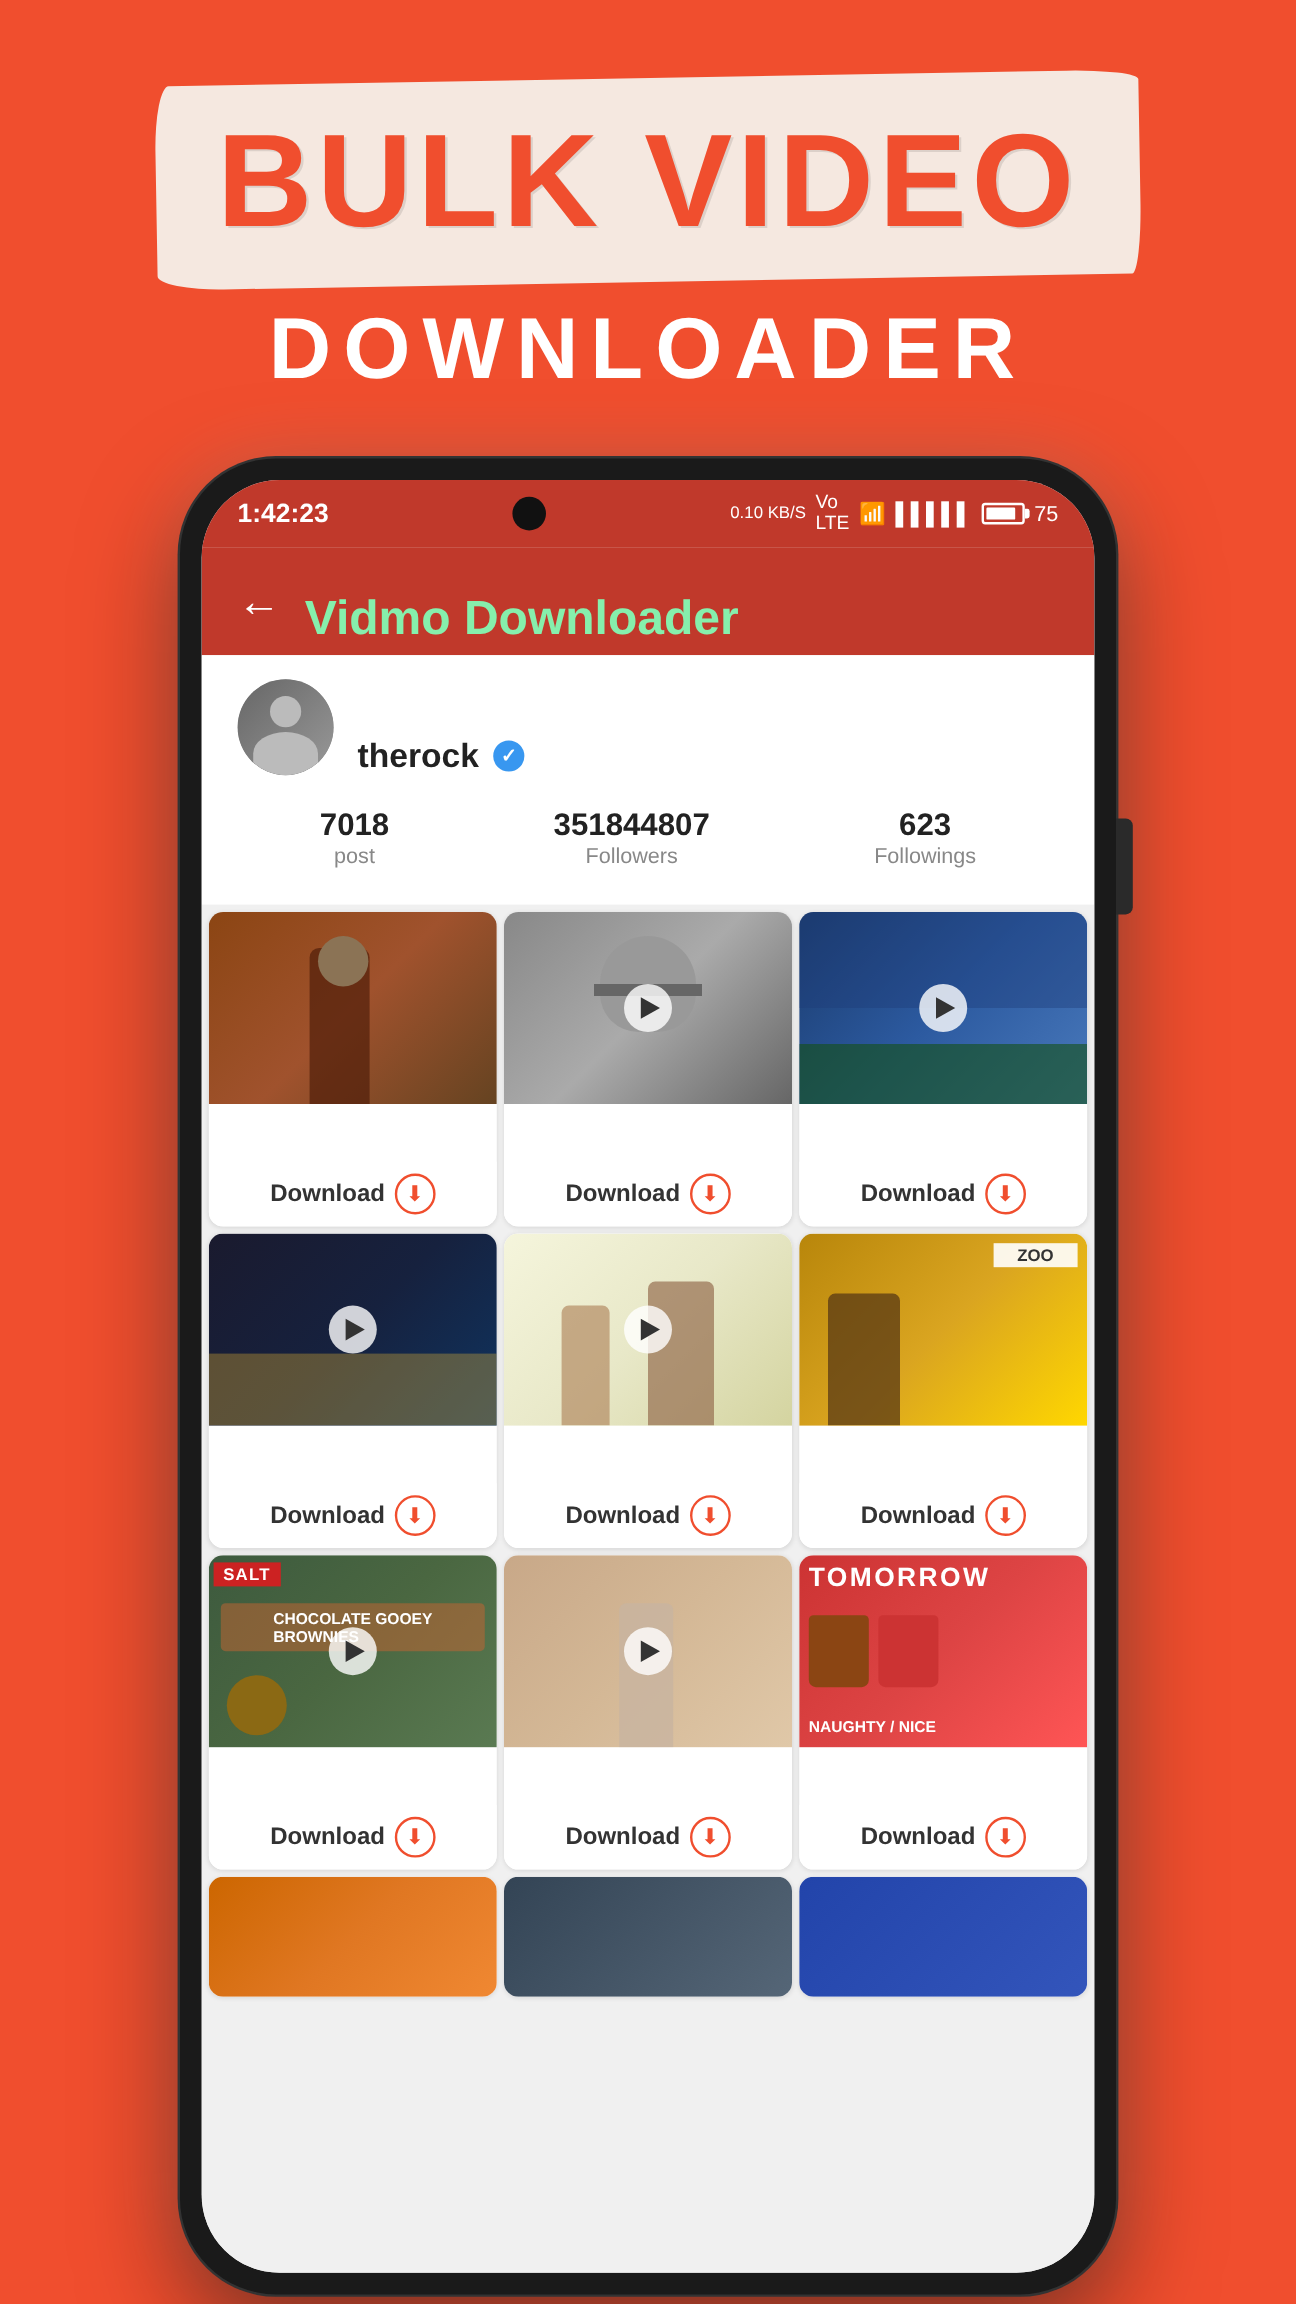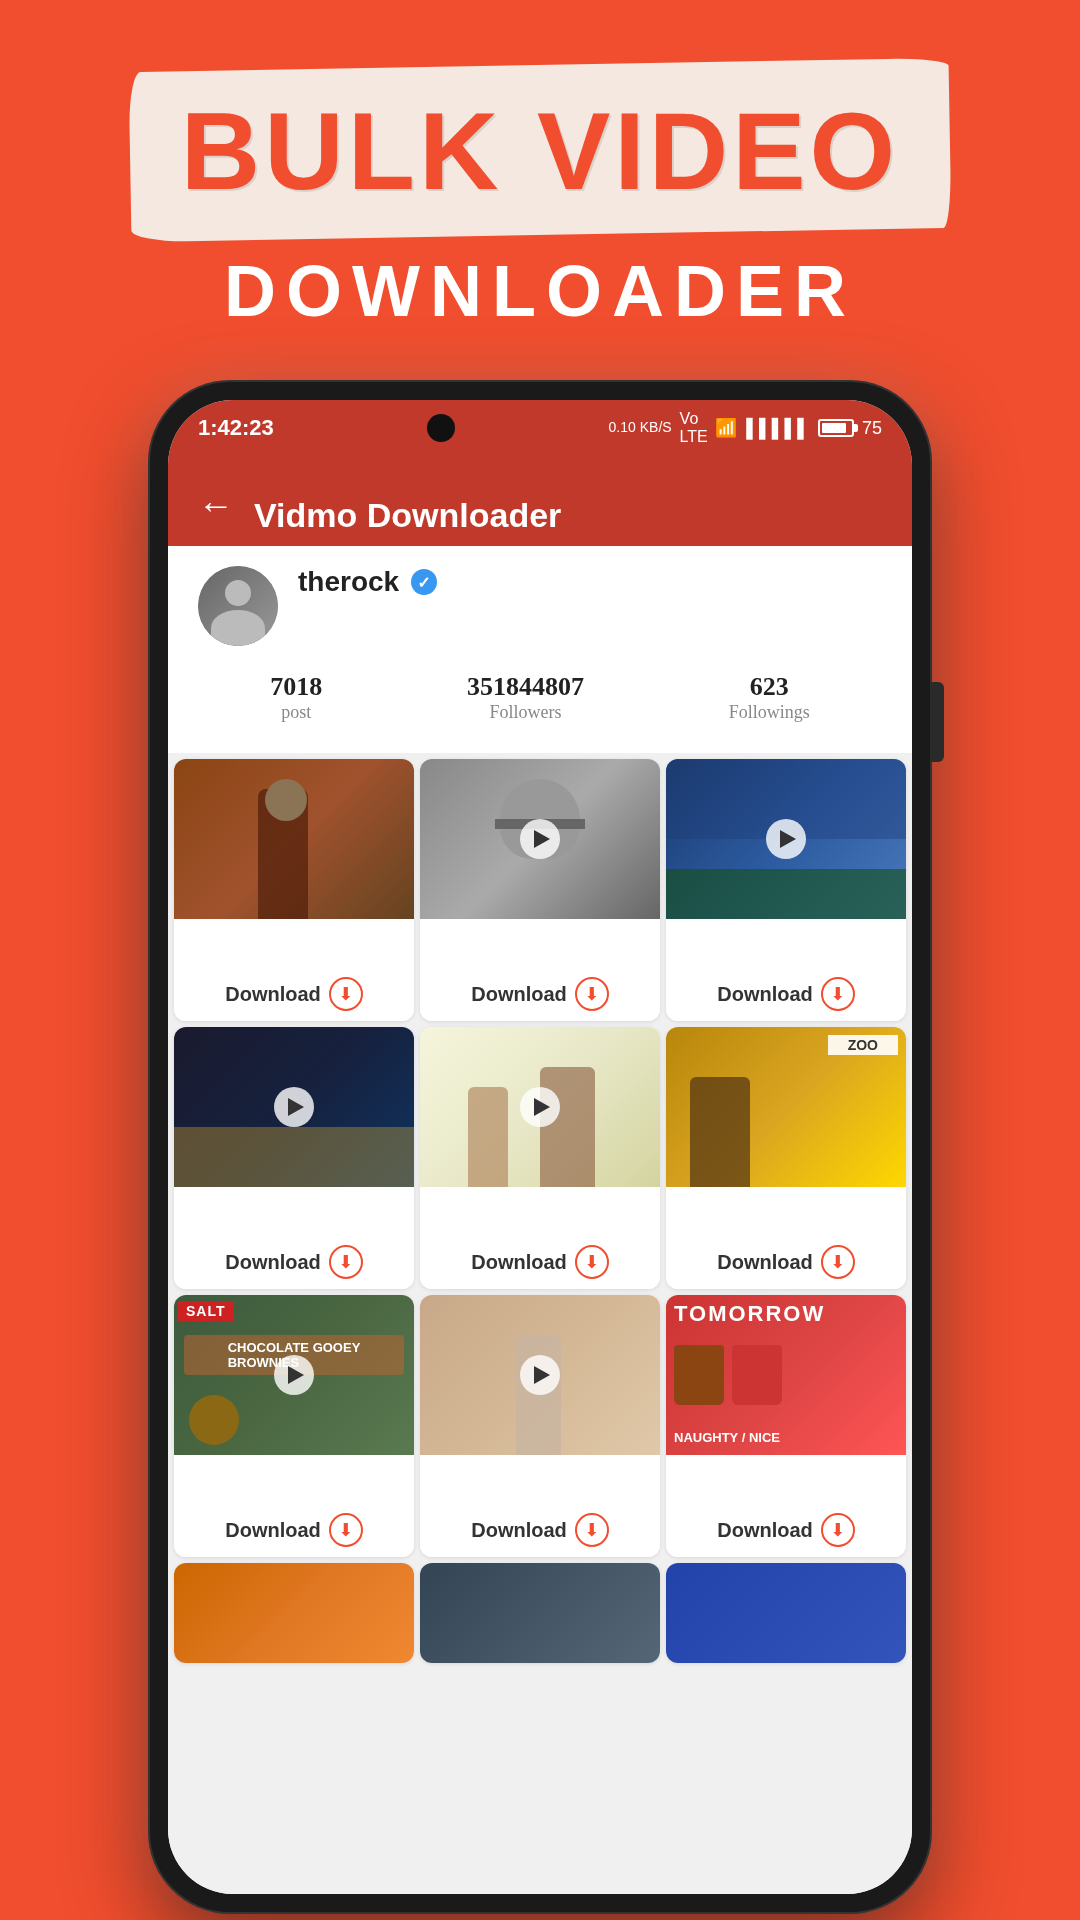--- a/index.html
+++ b/index.html
@@ -176,38 +176,38 @@
     }
 
     .back-arrow {
       color: white;
       font-size: 36px;
       margin-right: 20px;
       cursor: pointer;
     }
 
     .app-title {
-      color: #ffffff;
-      font-size: 34px;
+      color: #86efac;
+      font-size: 40px;
       font-weight: 600;
       margin-top: 28px;
     }
 
     
     .profile-section {
       background: white;
       padding: 20px 30px;
       display: flex;
       flex-direction: column;
       flex-shrink: 0;
     }
 
     .profile-row {
       display: flex;
-      align-items: flex-start;
+      align-items: flex-end;
       gap: 20px;
       margin-bottom: 16px;
     }
 
     .profile-avatar {
       width: 80px;
       height: 80px;
       border-radius: 50%;
       background: #888;
       overflow: hidden;
@@ -279,21 +279,20 @@
     .stats-row {
       display: flex;
       justify-content: space-around;
       padding: 10px 0;
     }
 
     .stat-item {
       display: flex;
       flex-direction: column;
       align-items: center;
-      font-family: Liberation Serif, serif;
     }
 
     .stat-value {
       font-size: 26px;
       font-weight: 700;
       color: #222;
     }
 
     .stat-label {
       font-size: 18px;

